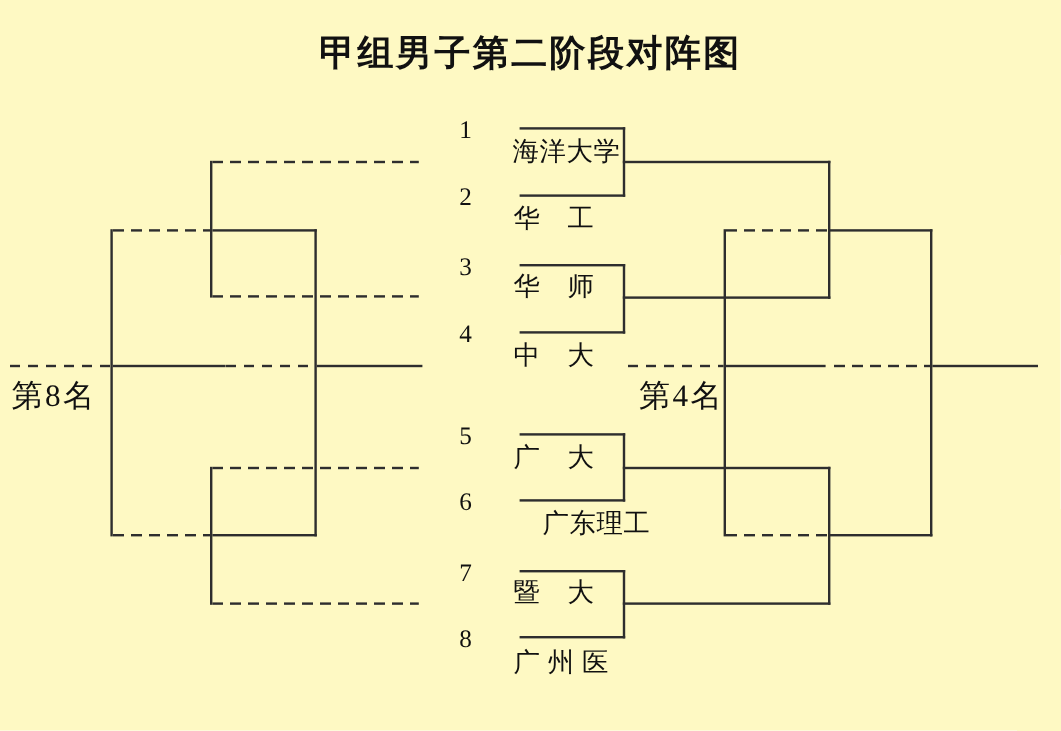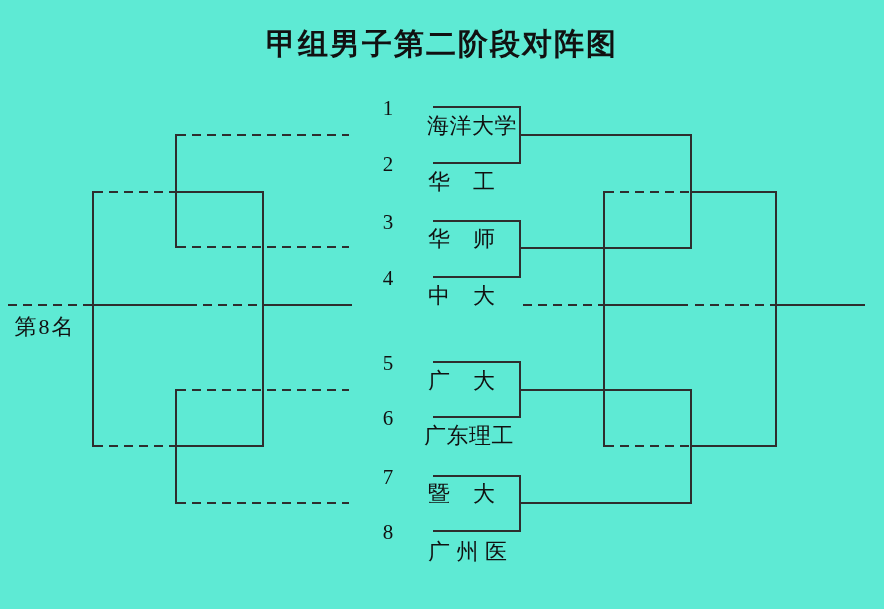--- a/index.html
+++ b/index.html
@@ -1,19 +1,19 @@
 <!DOCTYPE html>
 <html><head>
 <meta charset="utf-8">
 <style>
   html,body{margin:0;padding:0;background:#ffffff;}
   .page{
     position:relative;
     width:884px;height:609px;
-    background:#5eead4;
+    background:#fef9c3;
     font-family:"Liberation Serif","DejaVu Serif",serif;
     color:#111111;
     overflow:hidden;
   }
   .title{
     position:absolute;
     left:0;top:24px;width:884px;
     text-align:center;
     font-size:30px;
     font-weight:bold;
@@ -35,21 +35,21 @@
   }
   .team{
     position:absolute;
     font-size:22px;
     white-space:pre;
     letter-spacing:0.5px;
   }
   .place{
     position:absolute;width:90px;top:312px;
     text-align:center;
-    font-size:22px;
+    font-size:26px;
     letter-spacing:2px;
     white-space:nowrap;
   }
 </style>
 </head>
 <body>
 
 <div class="page">
 
   <div class="title">甲组男子第二阶段对阵图</div>
@@ -61,25 +61,26 @@
   <div class="seed" style="left:375px;top:351px">5</div>
   <div class="seed" style="left:375px;top:406px">6</div>
   <div class="seed" style="left:375px;top:465px">7</div>
   <div class="seed" style="left:375px;top:520px">8</div>
 
   <div class="team" style="left:427px;top:111px">海洋大学</div>
   <div class="team" style="left:428px;top:167px">华　工</div>
   <div class="team" style="left:428px;top:224px">华　师</div>
   <div class="team" style="left:428px;top:281px">中　大</div>
   <div class="team" style="left:428px;top:366px">广　大</div>
-  <div class="team" style="left:424px;top:421px">广东理工</div>
+  <div class="team" style="left:452px;top:421px">广东理工</div>
   <div class="team" style="left:428px;top:479px">暨　大</div>
   <div class="team" style="left:428px;top:537px">广 州 医</div>
 
   <div class="place" style="left:0px">第8名</div>
+  <div class="place" style="left:523px">第4名</div>
 
   <i class="lh" style="left:433px;top:106px;width:88px"></i>
   <i class="lh" style="left:433px;top:162px;width:88px"></i>
   <i class="lv" style="left:519px;top:106px;height:58px"></i>
   <i class="lh" style="left:519px;top:134px;width:173px"></i>
 
   <i class="lh" style="left:433px;top:220px;width:88px"></i>
   <i class="lh" style="left:433px;top:276px;width:88px"></i>
   <i class="lv" style="left:519px;top:220px;height:58px"></i>
   <i class="lh" style="left:519px;top:247px;width:173px"></i>

